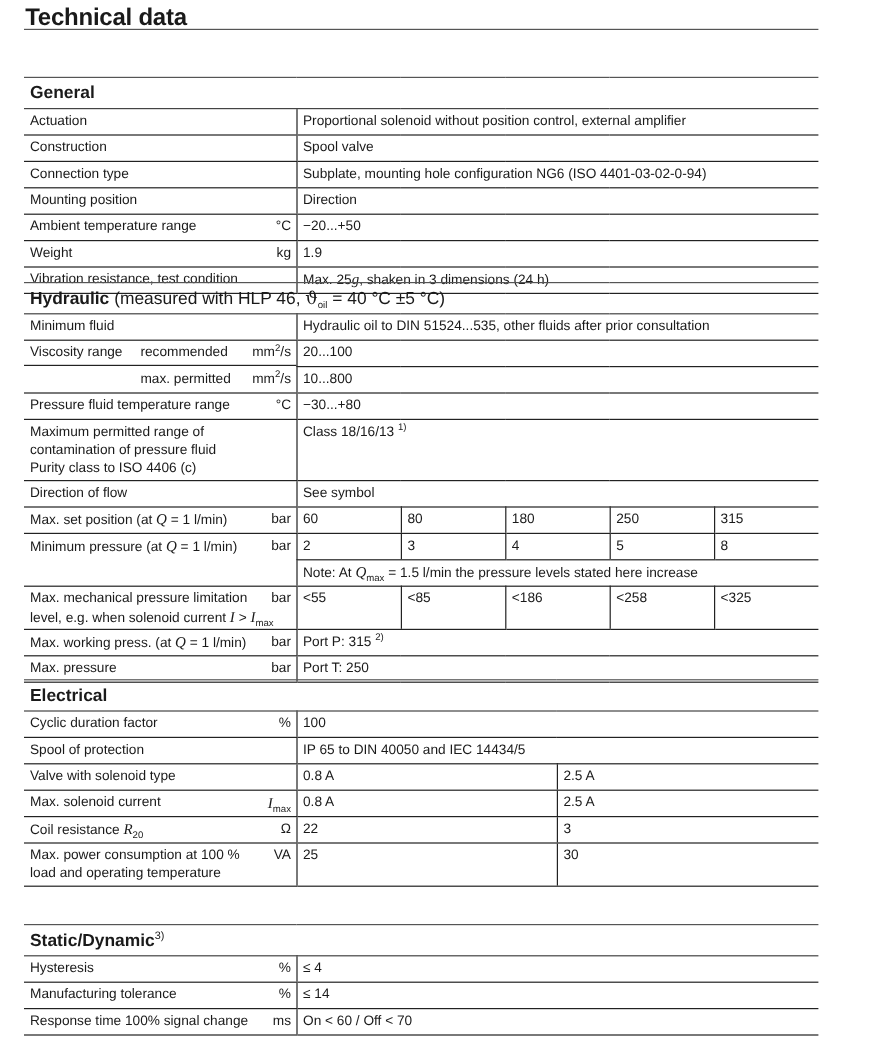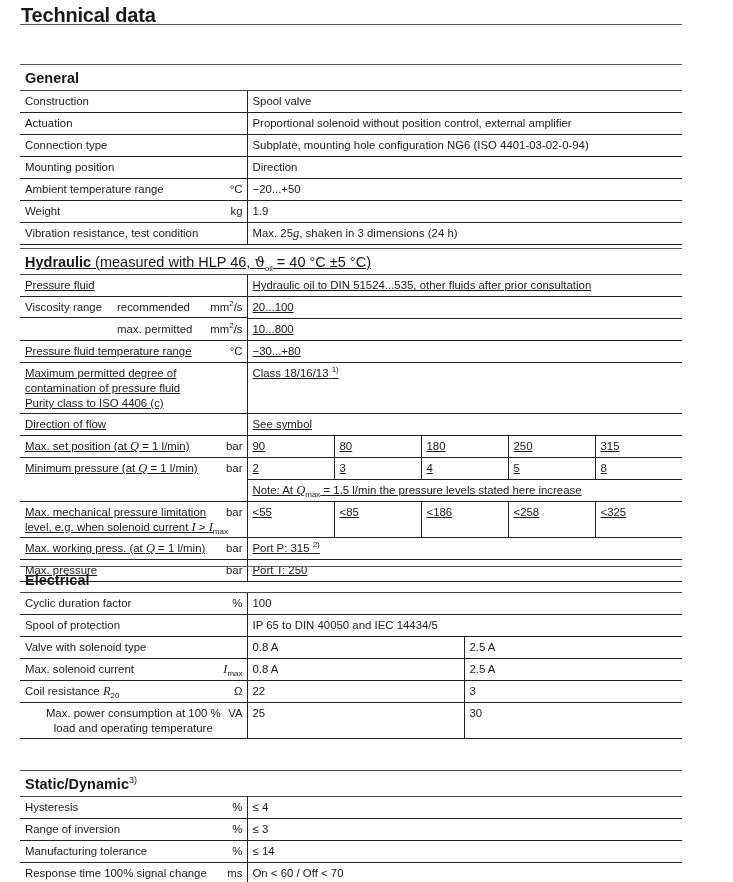--- a/index.html
+++ b/index.html
@@ -36,28 +36,28 @@
       <col style="width:87px">
       <col style="width:87px">
       <col style="width:87px">
       <col>
     </colgroup>
   <tbody>
       <tr class="sec">
         <td colspan="6"><span class="bold">General</span></td>
       </tr>
   <tr class="row">
+    <td class="lab">Actuation</td>
+    <td class="val" colspan="5">Proportional solenoid without position control, external amplifier</td>
+  </tr>
+  <tr class="row">
     <td class="lab">Construction</td>
     <td class="val" colspan="5">Spool valve</td>
   </tr>
   <tr class="row">
-    <td class="lab">Actuation</td>
-    <td class="val" colspan="5">Proportional solenoid without position control, external amplifier</td>
-  </tr>
-  <tr class="row">
     <td class="lab">Connection type</td>
     <td class="val" colspan="5">Subplate, mounting hole configuration NG6 (ISO 4401-03-02-0-94)</td>
   </tr>
   <tr class="row">
     <td class="lab">Mounting position</td>
     <td class="val" colspan="5">Direction</td>
   </tr>
   <tr class="row">
     <td class="lab"><span>Ambient temperature range</span><span class="unit">°C</span></td>
     <td class="val" colspan="5">−20...+50</td>
@@ -66,35 +66,35 @@
     <td class="lab"><span>Weight</span><span class="unit">kg</span></td>
     <td class="val" colspan="5">1.9</td>
   </tr>
   <tr class="row">
     <td class="lab">Vibration resistance, test condition</td>
     <td class="val" colspan="5"><span>Max. 25</span><i class="m">g</i><span>, shaken in 3 dimensions (24 h)</span></td>
   </tr>
 </tbody>
   </table>
 
-<table class="spec" style="top:248px;text-decoration:underline;">
+<table class="spec" style="top:235px;">
   <colgroup>
       <col style="width:227px">
       <col style="width:87px">
       <col style="width:87px">
       <col style="width:87px">
       <col style="width:87px">
       <col>
     </colgroup>
   <tbody>
       <tr class="sec">
         <td colspan="6"><span class="bold">Hydraulic</span><span> (measured with HLP 46, </span><span style="font-family:'DejaVu Serif',serif;">ϑ</span><span class="subs">oil</span><span> = 40 °C ±5 °C)</span></td>
       </tr>
   <tr class="row">
-    <td class="lab">Pressure fluid</td>
+    <td class="lab">Minimum fluid</td>
     <td class="val" colspan="5">Hydraulic oil to DIN 51524...535, other fluids after prior consultation</td>
   </tr>
   <tr class="row">
     <td class="lab no-bot" style="padding:0;margin-top:36px;">
       <div style="position:relative;height:20px;" class="visc-line">
         <span style="position:absolute;left:5px;top:3px;">Viscosity range</span>
         <span class="visc-sub">recommended</span>
         <span class="unit"><span>mm</span><span class="sup">2</span><span>/s</span></span>
       </div>
     </td>
@@ -106,33 +106,33 @@
       <span class="unit"><span>mm</span><span class="sup">2</span><span>/s</span></span>
     </td>
     <td class="val" colspan="5">10...800</td>
   </tr>
   <tr class="row">
     <td class="lab"><span>Pressure fluid temperature range</span><span class="unit">°C</span></td>
     <td class="val" colspan="5">−30...+80</td>
   </tr>
   <tr class="row">
     <td class="lab" style="height:46px;">
-      <div>Maximum permitted degree of</div>
+      <div>Maximum permitted range of</div>
       <div>contamination of pressure fluid</div>
       <div>Purity class to ISO 4406 (c)</div>
     </td>
     <td class="val" colspan="5"><span>Class 18/16/13</span> <span class="sup">1)</span></td>
   </tr>
   <tr class="row">
     <td class="lab">Direction of flow</td>
     <td class="val" colspan="5">See symbol</td>
   </tr>
   <tr class="row">
     <td class="lab"><span><span>Max. set position (at </span><i class="m">Q</i><span> = 1 l/min)</span></span><span class="unit">bar</span></td>
-    <td class="sub">90</td>
+    <td class="sub">60</td>
     <td class="sub">80</td>
     <td class="sub">180</td>
     <td class="sub">250</td>
     <td class="sub">315</td>
   </tr>
   <tr class="row">
     <td class="lab no-bot"><span><span>Minimum pressure (at </span><i class="m">Q</i><span> = 1 l/min)</span></span><span class="unit">bar</span></td>
     <td class="sub">2</td>
     <td class="sub">3</td>
     <td class="sub">4</td>
@@ -193,21 +193,21 @@
     <td class="lab"><span>Max. solenoid current</span><span class="unit"><i class="m">I</i><span class="subs">max</span></span></td>
     <td class="sub">0.8 A</td>
     <td class="sub">2.5 A</td>
   </tr>
   <tr class="row">
     <td class="lab"><span><span>Coil resistance </span><i class="m">R</i><span class="subs">20</span></span><span class="unit">Ω</span></td>
     <td class="sub">22</td>
     <td class="sub">3</td>
   </tr>
   <tr class="row">
-    <td class="lab" style="height:31px;text-align:center;">
+    <td class="lab" style="height:31px;">
       <div>Max. power consumption at 100 %</div>
       <div>load and operating temperature</div>
       <span class="unit">VA</span>
     </td>
     <td class="sub">25</td>
     <td class="sub">30</td>
   </tr>
 </tbody>
   </table>
 
@@ -218,24 +218,20 @@
     </colgroup>
   <tbody>
       <tr class="sec">
         <td colspan="2"><span class="bold">Static/Dynamic</span><span class="sup" style="font-size:9px;">3)</span></td>
       </tr>
   <tr class="row">
     <td class="lab"><span>Hysteresis</span><span class="unit">%</span></td>
     <td class="val">≤ 4</td>
   </tr>
   <tr class="row">
-    <td class="lab"><span>Range of inversion</span><span class="unit">%</span></td>
-    <td class="val">≤ 3</td>
-  </tr>
-  <tr class="row">
     <td class="lab"><span>Manufacturing tolerance</span><span class="unit">%</span></td>
     <td class="val">≤ 14</td>
   </tr>
   <tr class="row">
     <td class="lab"><span>Response time 100% signal change</span><span class="unit">ms</span></td>
     <td class="val">On &lt; 60 / Off &lt; 70</td>
   </tr>
 </tbody>
   </table>
 

